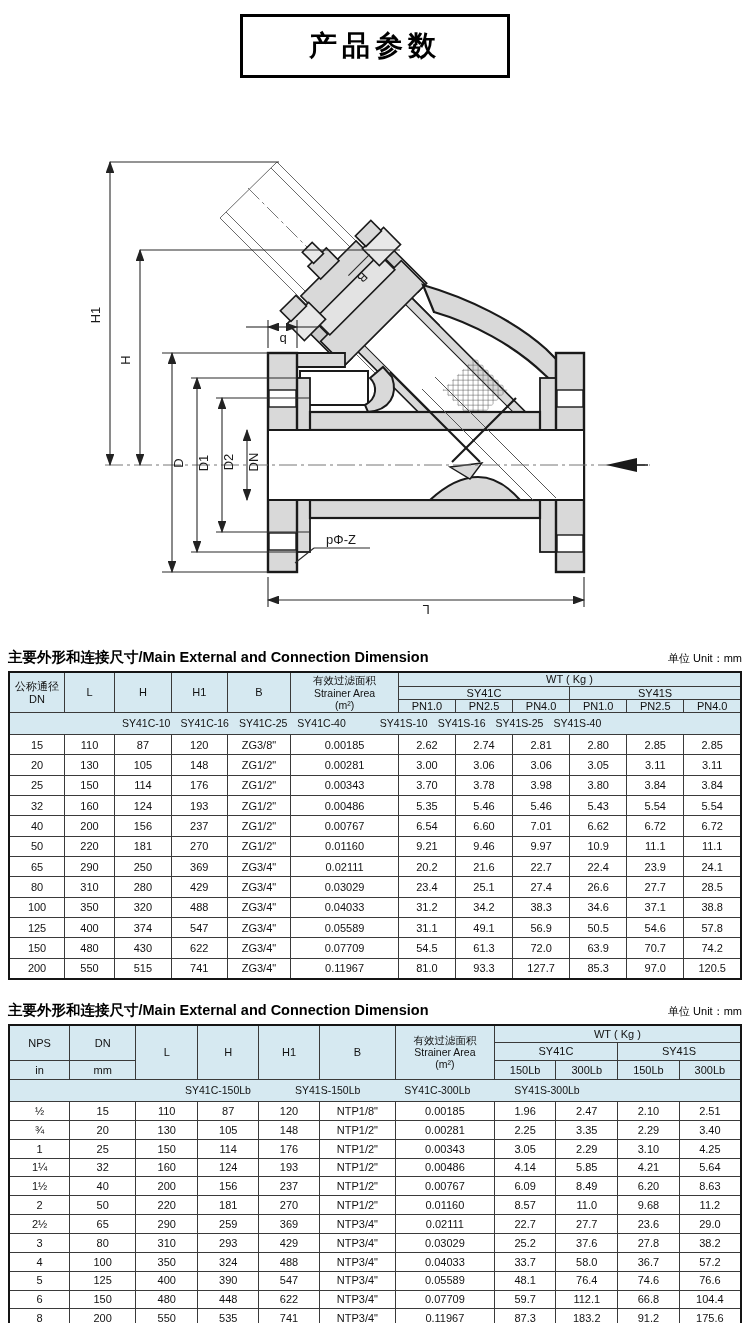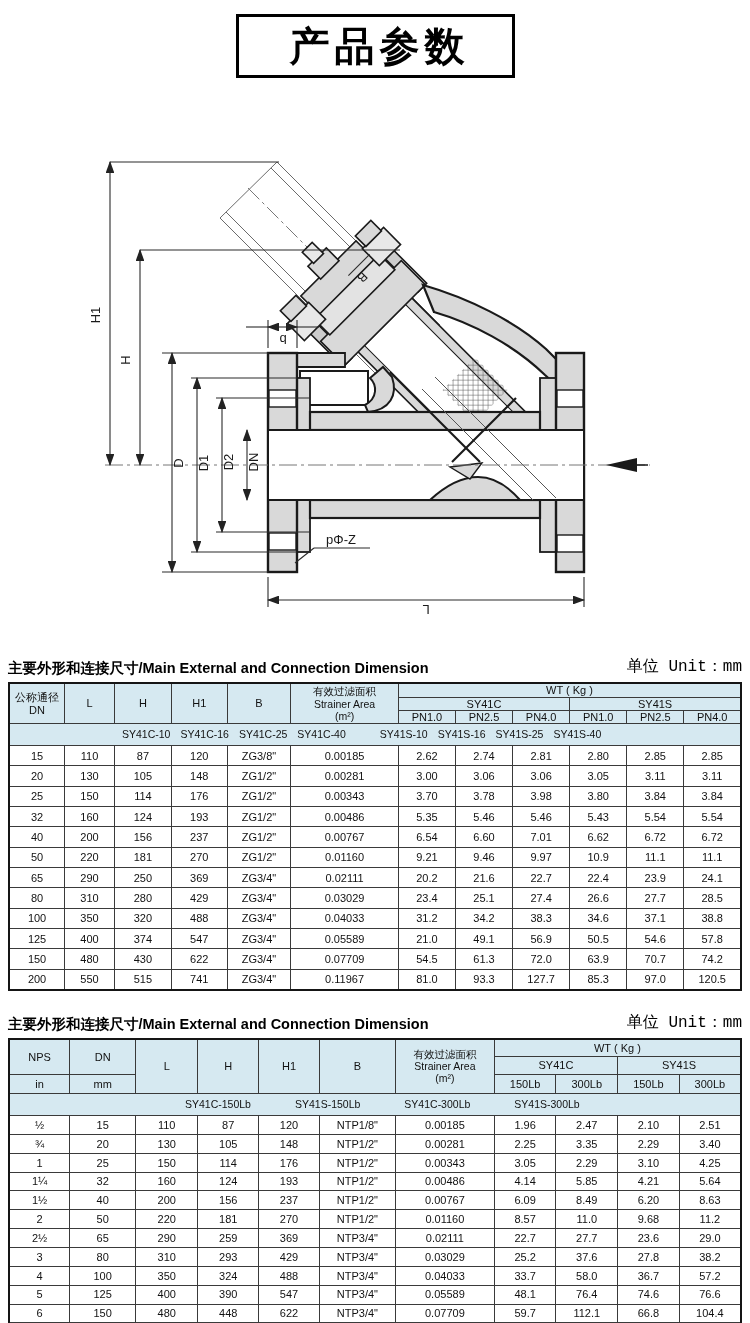--- a/index.html
+++ b/index.html
@@ -1,25 +1,25 @@
 <!DOCTYPE html>
 <html><head>
 <meta charset="utf-8">
 <style>
   html,body{margin:0;padding:0;background:#fff;}
   body{width:750px;height:1323px;overflow:hidden;position:relative;
        font-family:"Liberation Sans","DejaVu Sans",sans-serif;color:#111;}
   .titlebox{width:264px;height:58px;margin:14px auto 0;border:3px solid #000;
        display:flex;align-items:center;justify-content:center;
-       font-size:40px;font-weight:bold;letter-spacing:5px;color:#000;padding-left:9px;}
+       font-size:28px;font-weight:bold;letter-spacing:5px;color:#000;}
   .diagram{display:block;margin-top:37px;}
   .section-title{display:flex;justify-content:space-between;align-items:flex-end;
-       margin:8px 8px 4px;}
+       margin:0 8px 4px;}
   .section-title .zh{font-size:14.5px;font-weight:bold;color:#000;}
-  .section-title .unit{font-size:16px;color:#000;padding-bottom:1px;font-family:Liberation Mono, monospace;}
+  .section-title .unit{font-size:11px;color:#000;padding-bottom:1px;}
   table{border-collapse:collapse;width:734px;margin:0 8px;table-layout:fixed;
        font-size:11px;color:#111;}
   th,td{border:1px solid #3a3a3a;text-align:center;vertical-align:middle;
        padding:0;font-weight:normal;line-height:1.12;}
   table{border:2px solid #151515;}
   thead th{background:#d6e9f1;}
   tr.models td{background:#d6e9f1;height:21px;}
   .modelrow{display:flex;align-items:flex-start;font-size:10.5px;white-space:nowrap;}
   #m1{padding-left:112px;gap:10px;}
   #m2{padding-left:175px;gap:44px;}
@@ -350,21 +350,21 @@
         <td>37.1</td>
         <td>38.8</td>
       </tr>
       <tr>
         <td>125</td>
         <td>400</td>
         <td>374</td>
         <td>547</td>
         <td>ZG3/4"</td>
         <td>0.05589</td>
-        <td>21.0</td>
+        <td>31.1</td>
         <td>49.1</td>
         <td>56.9</td>
         <td>50.5</td>
         <td>54.6</td>
         <td>57.8</td>
       </tr>
       <tr>
         <td>150</td>
         <td>480</td>
         <td>430</td>

